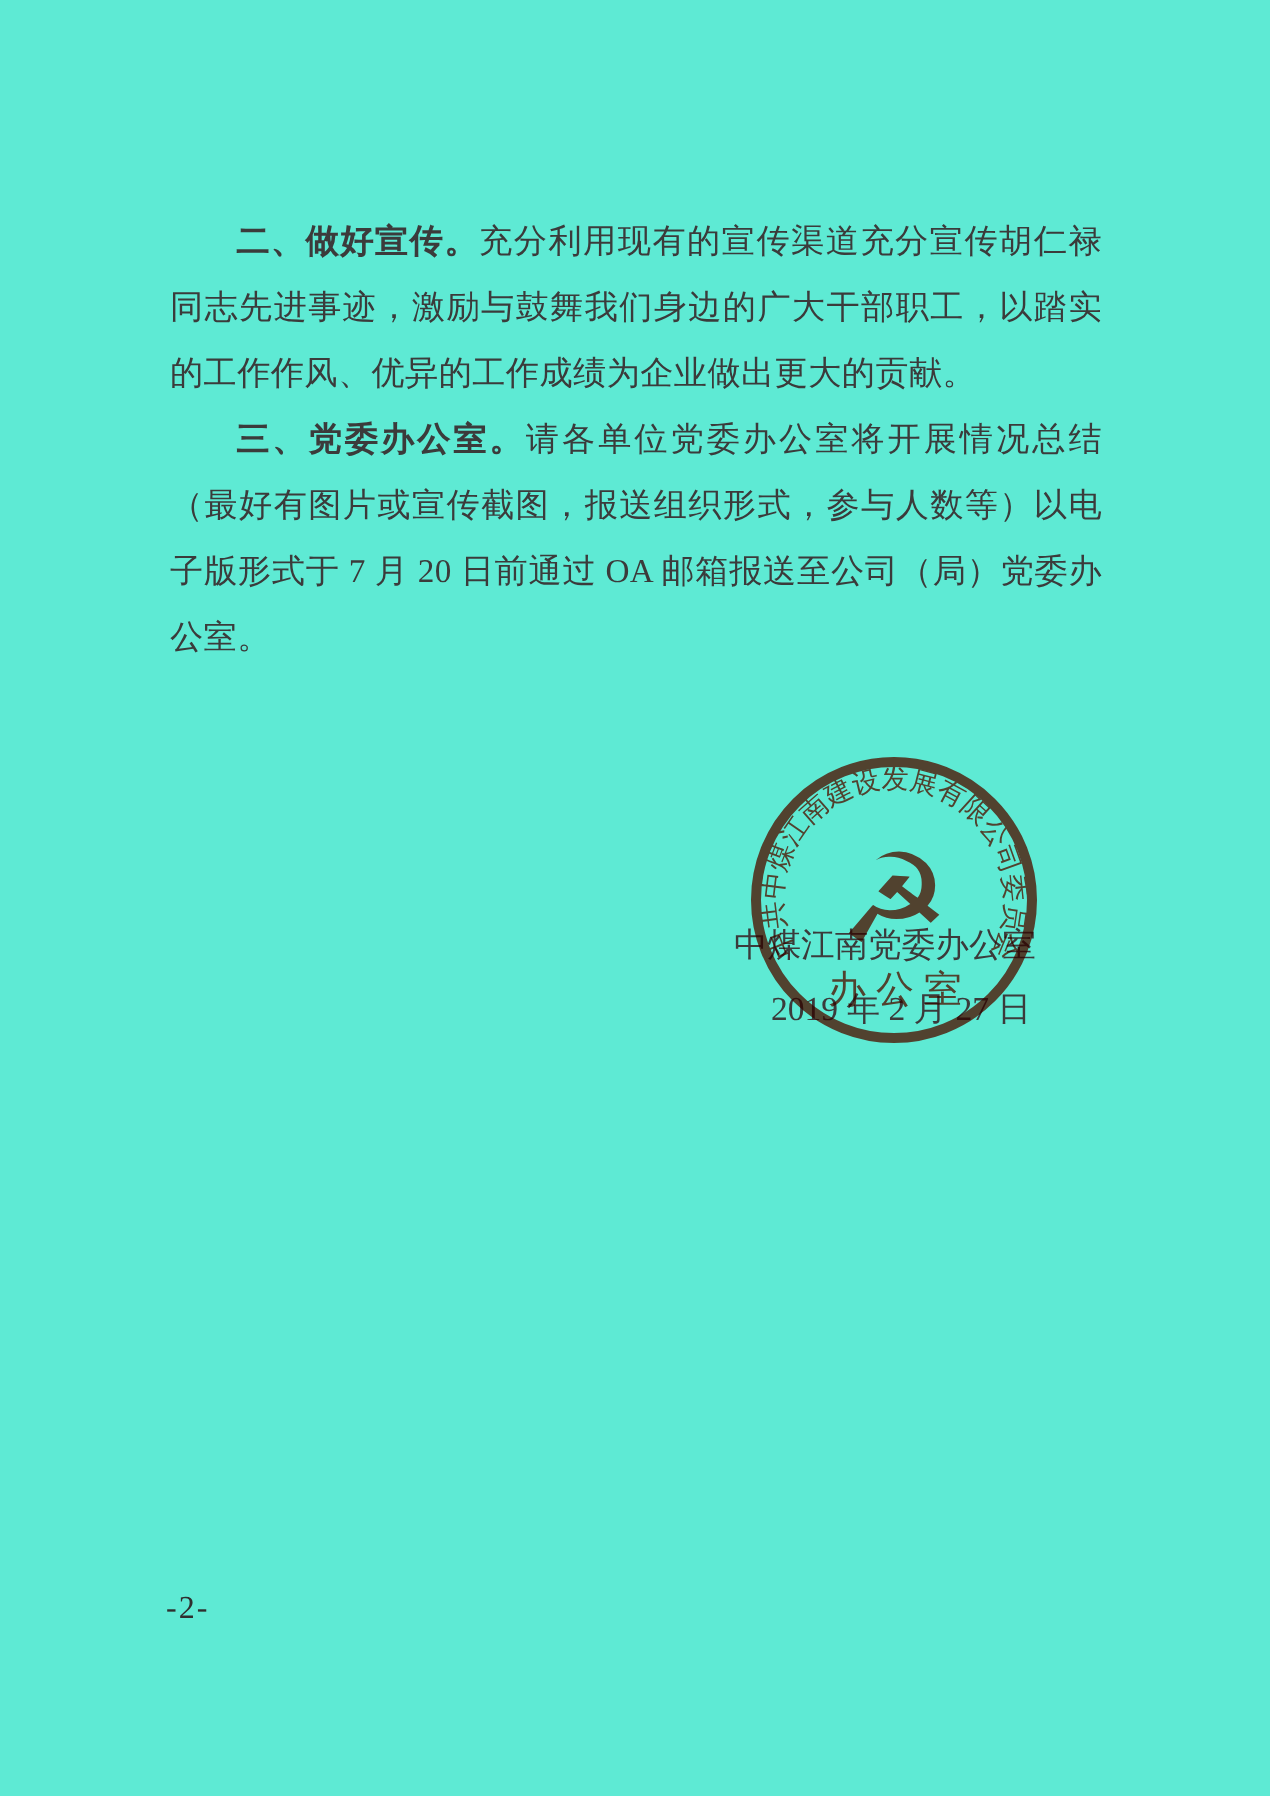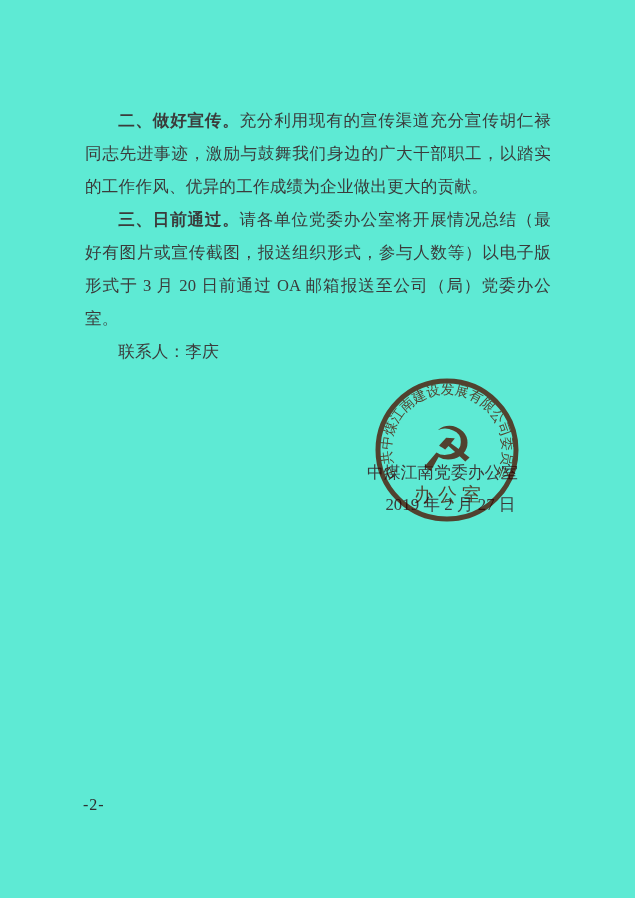--- a/index.html
+++ b/index.html
@@ -63,23 +63,22 @@
 </head>
 <body>
 
 <div class="page">
 
   <div class="body-text">
     <p class="para">
       <span class="lead">二、做好宣传。</span><span>充分利用现有的宣传渠道充分宣传胡仁禄同志先进事迹，激励与鼓舞我们身边的广大干部职工，以踏实的工作作风、优异的工作成绩为企业做出更大的贡献。</span>
     </p>
     <p class="para">
-      <span class="lead">三、日前通过。</span><span>请各单位党委办公室将开展情况总结（最好有图片或宣传截图，报送组织形式，参与人数等）以电子版形式于 3 月 20 日前通过 OA 邮箱报送至公司（局）党委办公室。</span>
+      <span class="lead">三、党委办公室。</span><span>请各单位党委办公室将开展情况总结（最好有图片或宣传截图，报送组织形式，参与人数等）以电子版形式于 7 月 20 日前通过 OA 邮箱报送至公司（局）党委办公室。</span>
     </p>
-    <p class="contact-line">联系人：李庆</p>
   </div>
 
   <div class="signature">
     <div class="sig-org">中煤江南党委办公室</div>
     <div class="sig-date">2019 年 2 月 27 日</div>
   </div>
 
   <svg class="seal" viewBox="0 0 146 146" aria-hidden="true">
     <circle cx="73" cy="73" r="69" fill="none" stroke-width="5" stroke="#d93a28"></circle>
     <defs>

